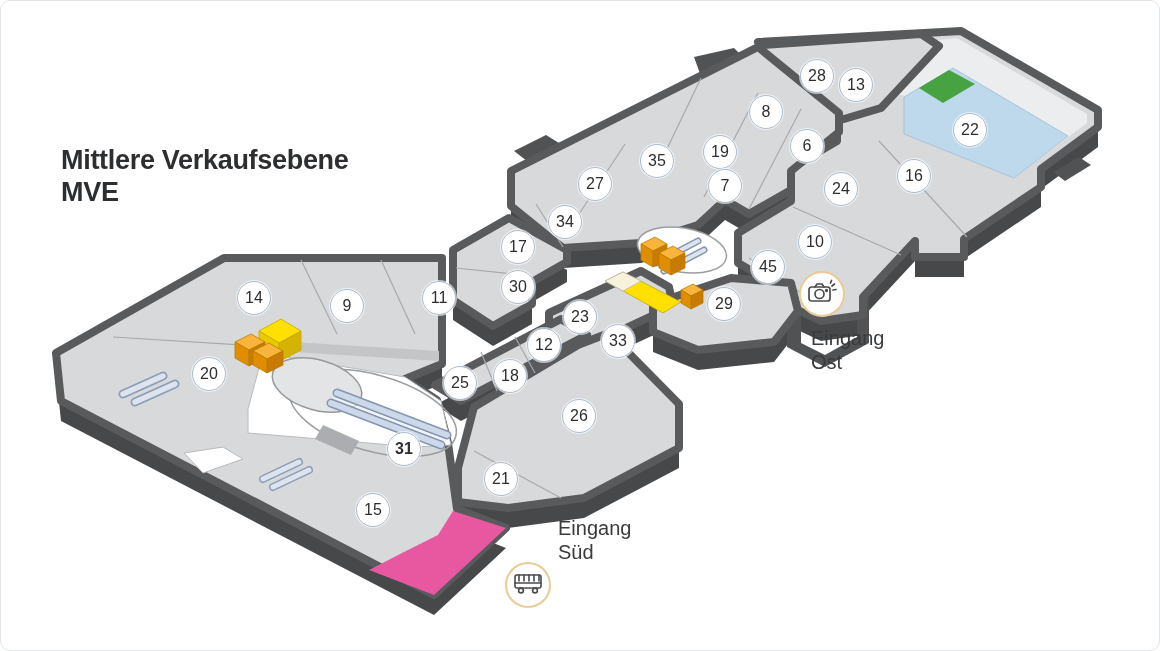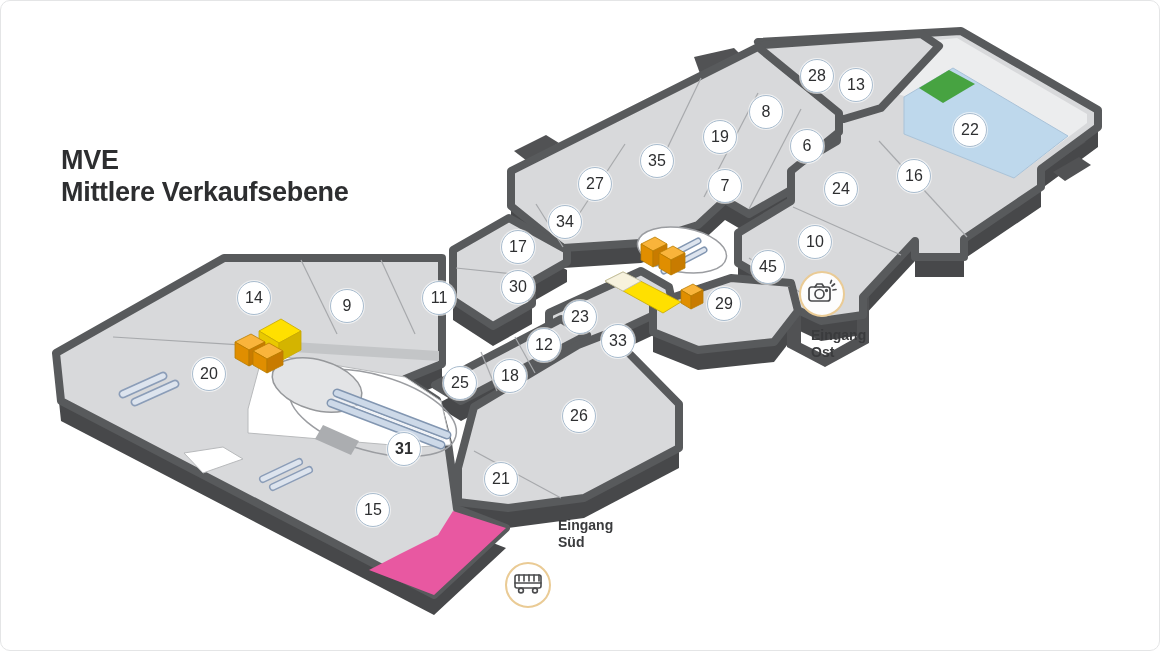--- a/index.html
+++ b/index.html
@@ -5,21 +5,21 @@
   html,body{margin:0;padding:0;background:#ffffff;font-family:"Liberation Sans",sans-serif;}
   .stage{position:relative;width:1160px;height:651px;background:#fff;border:1px solid #e4e5e6;border-radius:10px;overflow:hidden;box-sizing:border-box;}
   svg.map{position:absolute;left:0;top:0;}
   .title{position:absolute;left:60px;top:144px;font-size:27px;font-weight:bold;color:#2d2e30;line-height:1.18;letter-spacing:-0.3px;}
   .marker{position:absolute;width:34px;height:34px;transform:translate(-50%,-50%);border-radius:50%;
           background:#fff;border:1.6px solid #a9bcce;display:flex;align-items:center;justify-content:center;
           font-size:16px;color:#2e2f31;box-sizing:border-box;cursor:pointer;box-shadow:0 0 0 1px rgba(255,255,255,.6);}
   .badge{position:absolute;width:46px;height:46px;transform:translate(-50%,-50%);border-radius:50%;
          background:rgba(255,255,255,.95);border:2px solid #eacb95;display:flex;align-items:center;justify-content:center;
          box-sizing:border-box;cursor:pointer;}
-  .entrance-label{position:absolute;font-size:14px;font-weight:bold;color:#3a3b3d;line-height:1.18;white-space:pre-line;}
+  .entrance-label{position:absolute;font-size:20px;font-weight:normal;color:#3a3b3d;line-height:1.18;white-space:pre-line;}
 </style>
 </head>
 <body>
 
 <div class="stage">
 
   <svg class="map" width="1160" height="651" viewBox="0 0 1160 651">
 
     <g fill="#47484a" stroke="none">
       <polygon points="223,277 441,277 441,383 404,398 436,419 447,462 456,528 505,547 433,614 60,420 55,372"></polygon>
@@ -166,29 +166,29 @@
     </g>
     <g>
       <line x1="262" y1="478" x2="298" y2="461" stroke="#8b9db8" stroke-width="8" stroke-linecap="round"></line>
       <line x1="262" y1="478" x2="298" y2="461" stroke="#dde4ee" stroke-width="5" stroke-linecap="round"></line>
       <line x1="272" y1="486" x2="308" y2="469" stroke="#8b9db8" stroke-width="8" stroke-linecap="round"></line>
       <line x1="272" y1="486" x2="308" y2="469" stroke="#dde4ee" stroke-width="5" stroke-linecap="round"></line>
     </g>
   </svg>
 
   <div class="title">
+    <div>Mittlere Verkaufsebene</div>
     <div>MVE</div>
-    <div>Mittlere Verkaufsebene</div>
   </div>
 
   <div id="overlay">
       <div class="marker" style="left: 816px; top: 75px;">28</div>
       <div class="marker" style="left: 855px; top: 84px;">13</div>
       <div class="marker" style="left: 765px; top: 111px;">8</div>
-      <div class="marker" style="left: 719px; top: 136px;">19</div>
+      <div class="marker" style="left: 719px; top: 151px;">19</div>
       <div class="marker" style="left: 806px; top: 145px;">6</div>
       <div class="marker" style="left: 969px; top: 129px;">22</div>
       <div class="marker" style="left: 656px; top: 160px;">35</div>
       <div class="marker" style="left: 594px; top: 183px;">27</div>
       <div class="marker" style="left: 724px; top: 185px;">7</div>
       <div class="marker" style="left: 913px; top: 175px;">16</div>
       <div class="marker" style="left: 840px; top: 188px;">24</div>
       <div class="marker" style="left: 564px; top: 221px;">34</div>
       <div class="marker" style="left: 814px; top: 241px;">10</div>
       <div class="marker" style="left: 517px; top: 246px;">17</div>

